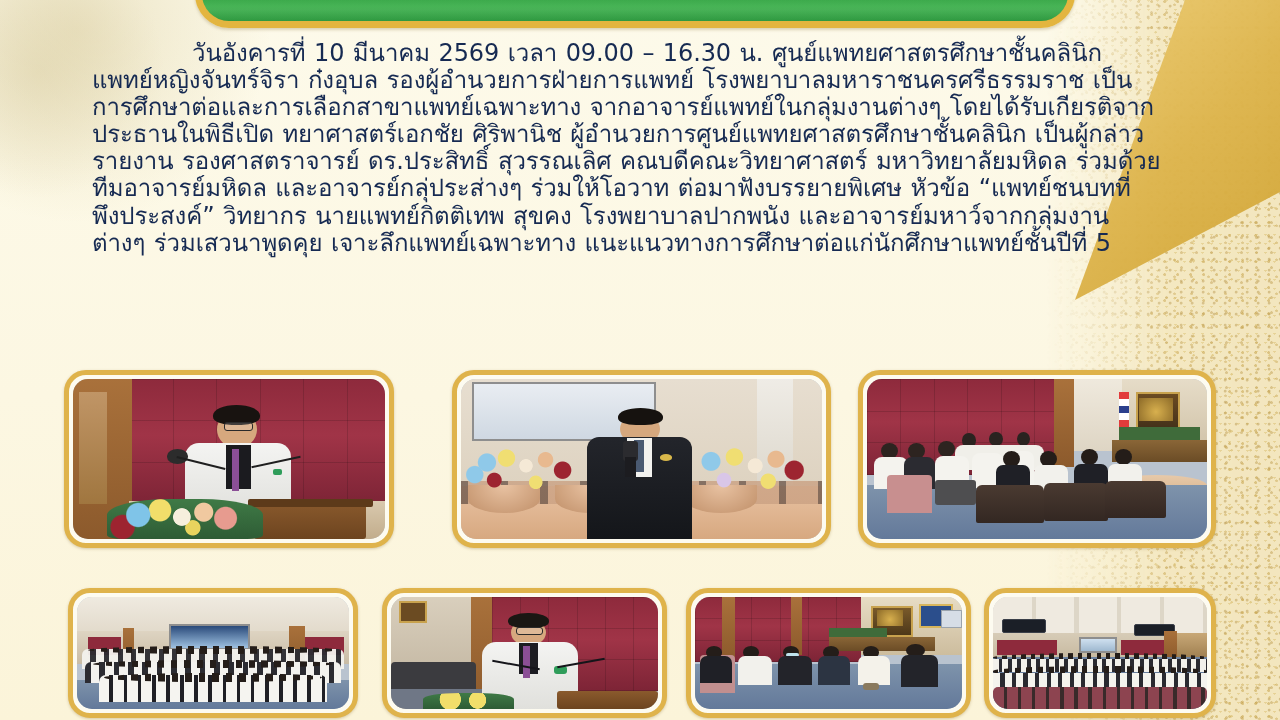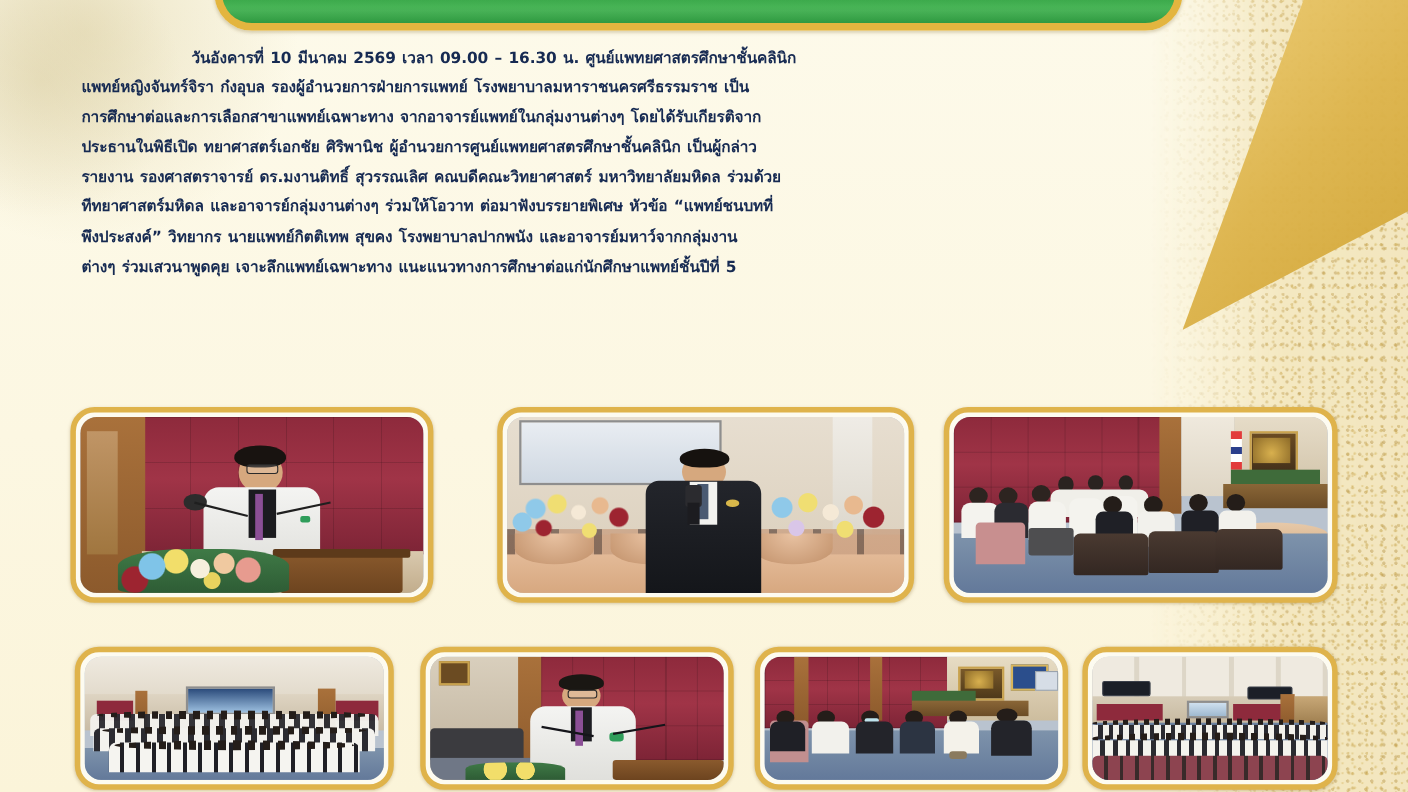--- a/index.html
+++ b/index.html
@@ -65,25 +65,25 @@
     border-radius:0 0 27px 27px;
   }
   .banner-label{
     position:absolute;left:0;right:0;bottom:4px;text-align:center;
     color:#ffffff;font-size:13px;letter-spacing:.5px;font-weight:bold;
     text-shadow:0 1px 1px rgba(0,0,0,.35);
   }
 
   
   .article{
-    position:absolute;left:74px;top:40px;width:1148px;
+    position:absolute;left:92px;top:40px;width:1148px;
     color:#162a52;
-    font-size:14px;
+    font-size:24px;
     line-height:27.1px;
-    font-weight:bold;
+    font-weight:normal;
     letter-spacing:-0.1px;
     text-align:justify;
     text-justify:inter-word;
     word-spacing:1px;
   }
   .article p{margin:0;}
   .article .indent{display:inline-block;width:100px;}
 
   
   .photos{position:absolute;left:0;top:0;width:1280px;height:720px;}
@@ -139,22 +139,22 @@
   <div class="banner">
     <div class="sheen"></div>
     <div class="banner-label"></div>
   </div>
 
   <div class="article">
     <p><span class="indent"></span><span>วันอังคารที่ 10 มีนาคม 2569 เวลา 09.00 – 16.30 น. ศูนย์แพทยศาสตรศึกษาชั้นคลินิก</span></p>
     <p><span>แพทย์หญิงจันทร์จิรา ก๋งอุบล รองผู้อำนวยการฝ่ายการแพทย์ โรงพยาบาลมหาราชนครศรีธรรมราช เป็น</span></p>
     <p><span>การศึกษาต่อและการเลือกสาขาแพทย์เฉพาะทาง จากอาจารย์แพทย์ในกลุ่มงานต่างๆ โดยได้รับเกียรติจาก</span></p>
     <p><span>ประธานในพิธีเปิด ทยาศาสตร์เอกชัย ศิริพานิช ผู้อำนวยการศูนย์แพทยศาสตรศึกษาชั้นคลินิก เป็นผู้กล่าว</span></p>
-    <p><span>รายงาน รองศาสตราจารย์ ดร.มงานติทธิ์ สุวรรณเลิศ คณบดีคณะวิทยาศาสตร์ มหาวิทยาลัยมหิดล ร่วมด้วย</span></p>
-    <p><span>ทีทยาศาสตร์มหิดล และอาจารย์กลุ่มงานต่างๆ ร่วมให้โอวาท ต่อมาฟังบรรยายพิเศษ หัวข้อ “แพทย์ชนบทที่</span></p>
+    <p><span>รายงาน รองศาสตราจารย์ ดร.ประสิทธิ์ สุวรรณเลิศ คณบดีคณะวิทยาศาสตร์ มหาวิทยาลัยมหิดล ร่วมด้วย</span></p>
+    <p><span>ทีมอาจารย์มหิดล และอาจารย์กลุ่ประส่างๆ ร่วมให้โอวาท ต่อมาฟังบรรยายพิเศษ หัวข้อ “แพทย์ชนบทที่</span></p>
     <p><span>พึงประสงค์” วิทยากร นายแพทย์กิตติเทพ สุขคง โรงพยาบาลปากพนัง และอาจารย์มหาว์จากกลุ่มงาน</span></p>
     <p><span>ต่างๆ ร่วมเสวนาพูดคุย เจาะลึกแพทย์เฉพาะทาง แนะแนวทางการศึกษาต่อแก่นักศึกษาแพทย์ชั้นปีที่ 5</span></p>
   </div>
 
   <div class="photos">
 
     <div class="frame" style="left:64px;top:370px;width:330px;height:178px;">
       <div class="shot">
         <div class="maroon-wall" style="left:18%;top:0;right:0;height:78%;"></div>
         <div class="wood" style="left:0;top:0;width:19%;height:100%;"></div>

